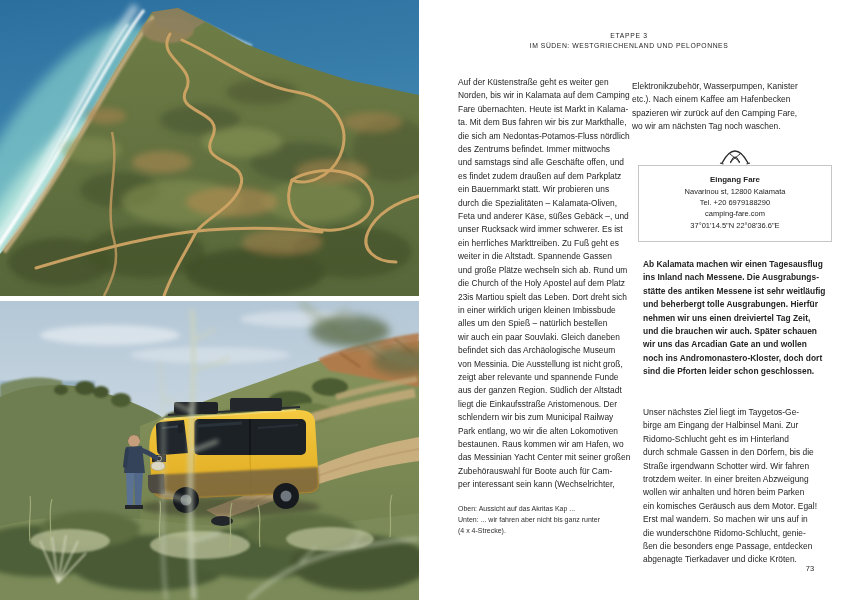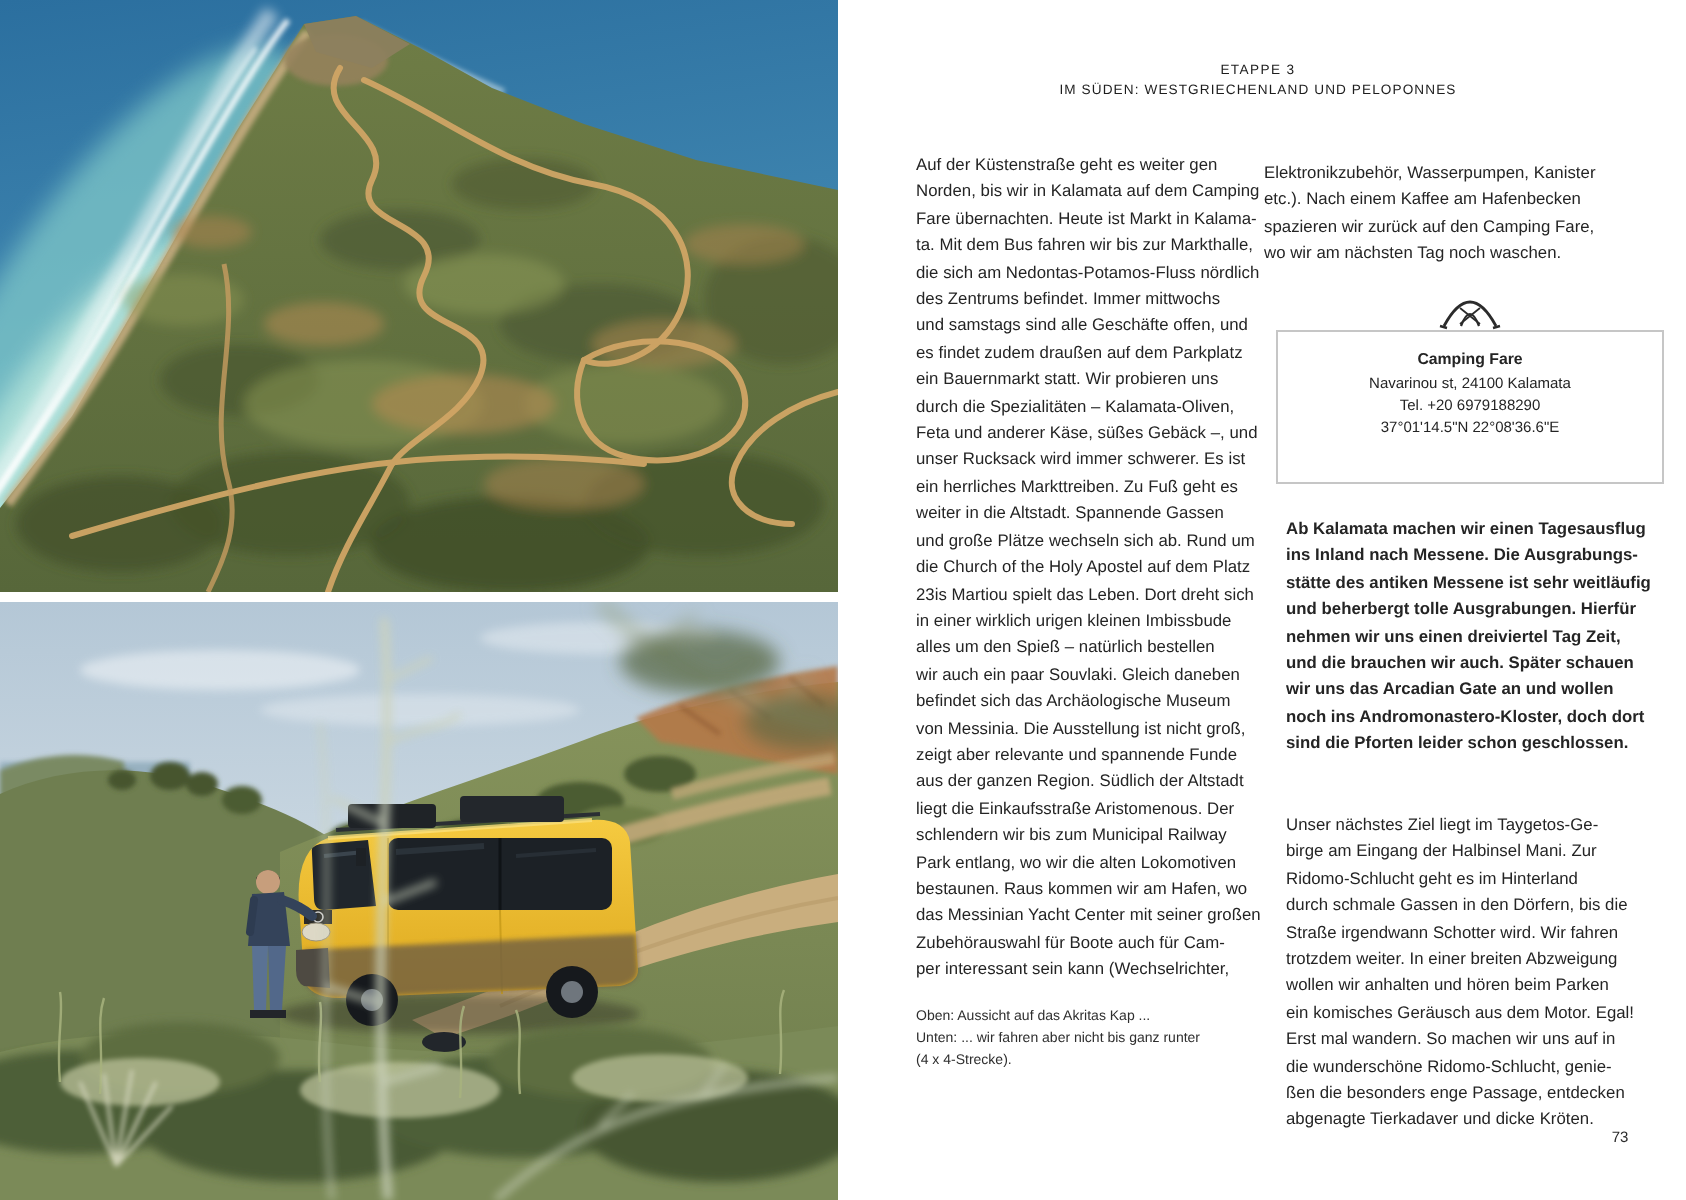--- a/index.html
+++ b/index.html
@@ -294,23 +294,24 @@
 Straße irgendwann Schotter wird. Wir fahren
 trotzdem weiter. In einer breiten Abzweigung
 wollen wir anhalten und hören beim Parken
 ein komisches Geräusch aus dem Motor. Egal!
 Erst mal wandern. So machen wir uns auf in
 die wunderschöne Ridomo-Schlucht, genie-
 ßen die besonders enge Passage, entdecken
 abgenagte Tierkadaver und dicke Kröten.</div>
 
 <div class="infobox">
-  <div class="name">Camping Fare</div>
-  <div class="line">Navarinou st, 24100 Kalamata</div>
+  <div class="name">Eingang Fare</div>
+  <div class="line">Navarinou st, 12800 Kalamata</div>
   <div class="line">Tel. +20 6979188290</div>
+  <div class="line">camping-fare.com</div>
   <div class="line">37°01'14.5"N 22°08'36.6"E</div>
 </div>
 <div class="tenticon">
   <span>
     <svg width="34" height="22" viewBox="0 0 34 22">
       <path d="M4 20 Q17 -4 30 20" fill="#ffffff" stroke="#2b2b2b" stroke-width="1.4"></path>
       <path d="M12.5 20 Q17 8 21.5 20" fill="none" stroke="#2b2b2b" stroke-width="1.1"></path>
       <path d="M12 11 L22 19 M22 11 L12 19" stroke="#2b2b2b" stroke-width=".9"></path>
       <path d="M2 20 L5.5 21 M28.5 21 L32 20" stroke="#2b2b2b" stroke-width="1.2"></path>
     </svg>

